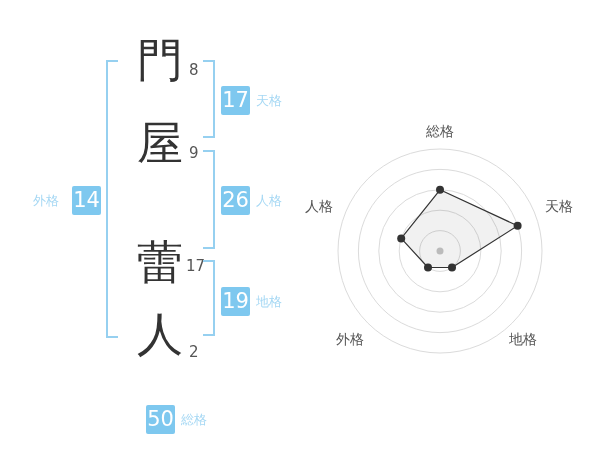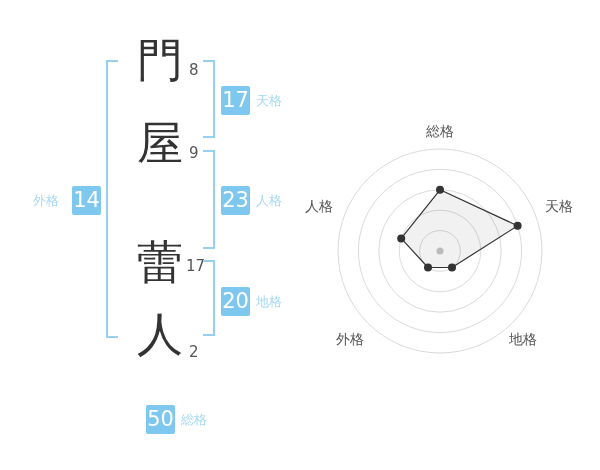--- a/index.html
+++ b/index.html
@@ -60,25 +60,25 @@
   <div class="bracket left" style="top:60px;height:278px"></div>
   <div class="bracket right" style="top:60px;height:78px"></div>
   <div class="bracket right" style="top:150px;height:99px"></div>
   <div class="bracket right" style="top:260px;height:76px"></div>
 
   <div class="badge-group" style="left:221px;top:86px">
     <span class="badge">17</span>
     <span class="badge-label">天格</span>
   </div>
   <div class="badge-group" style="left:221px;top:186px">
-    <span class="badge">23</span>
+    <span class="badge">26</span>
     <span class="badge-label">人格</span>
   </div>
   <div class="badge-group" style="left:221px;top:287px">
-    <span class="badge">20</span>
+    <span class="badge">19</span>
     <span class="badge-label">地格</span>
   </div>
   <div class="badge-group label-first" style="left:33px;top:186px">
     <span class="badge-label">外格</span>
     <span class="badge">14</span>
   </div>
   <div class="badge-group" style="left:146px;top:405px">
     <span class="badge">50</span>
     <span class="badge-label">総格</span>
   </div>

